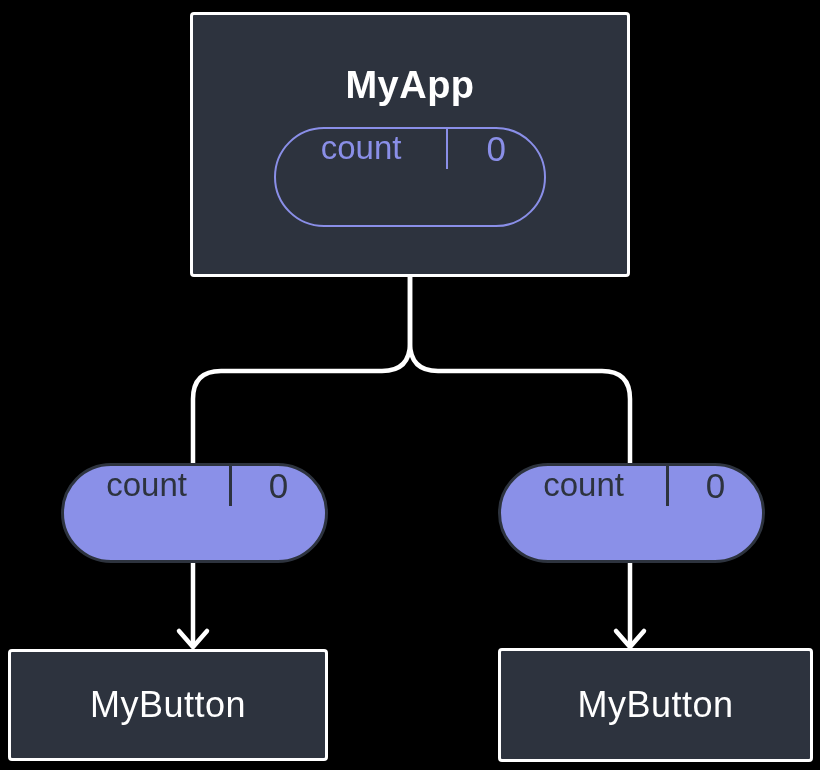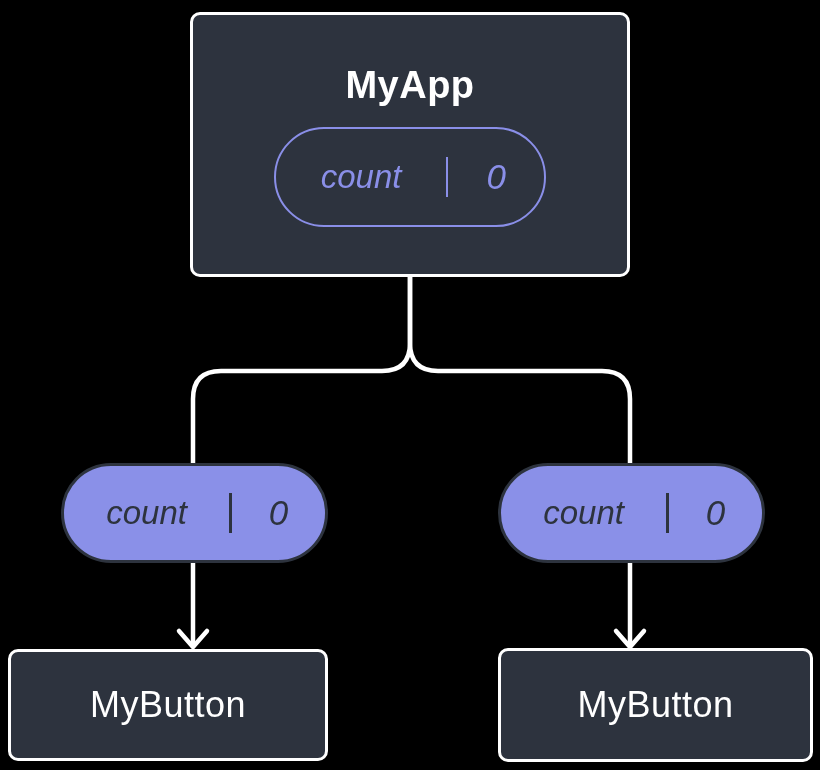--- a/index.html
+++ b/index.html
@@ -26,21 +26,21 @@
     fill: none;
     stroke: #FFFFFF;
     stroke-width: 4.5;
     stroke-linejoin: round;
   }
   .node {
     position: absolute;
     box-sizing: border-box;
     background: #2D333E;
     border: 3px solid #FFFFFF;
-    border-radius: 10px;
+    border-radius: 4px;
     color: #FFFFFF;
   }
   .root-node {
     left: 190px;
     top: 12px;
     width: 440px;
     height: 265px;
     display: flex;
     flex-direction: column;
     align-items: center;
@@ -49,24 +49,23 @@
   .node-title {
     font-size: 38px;
     font-weight: 700;
     line-height: 52px;
     letter-spacing: 0.5px;
     color: #FFFFFF;
   }
   .pill {
     box-sizing: border-box;
     display: flex;
-    align-items: center;
+    align-items: flex-start;
     border-radius: 60px;
     overflow: hidden;
-    font-style: italic;
   }
   .pill-name, .pill-value {
     display: flex;
     align-items: center;
     justify-content: center;
     font-size: 33px;
     font-weight: 500;
   }
   .pill-name { width: 64%; }
   .pill-value { width: 36%; font-size: 35px; }

